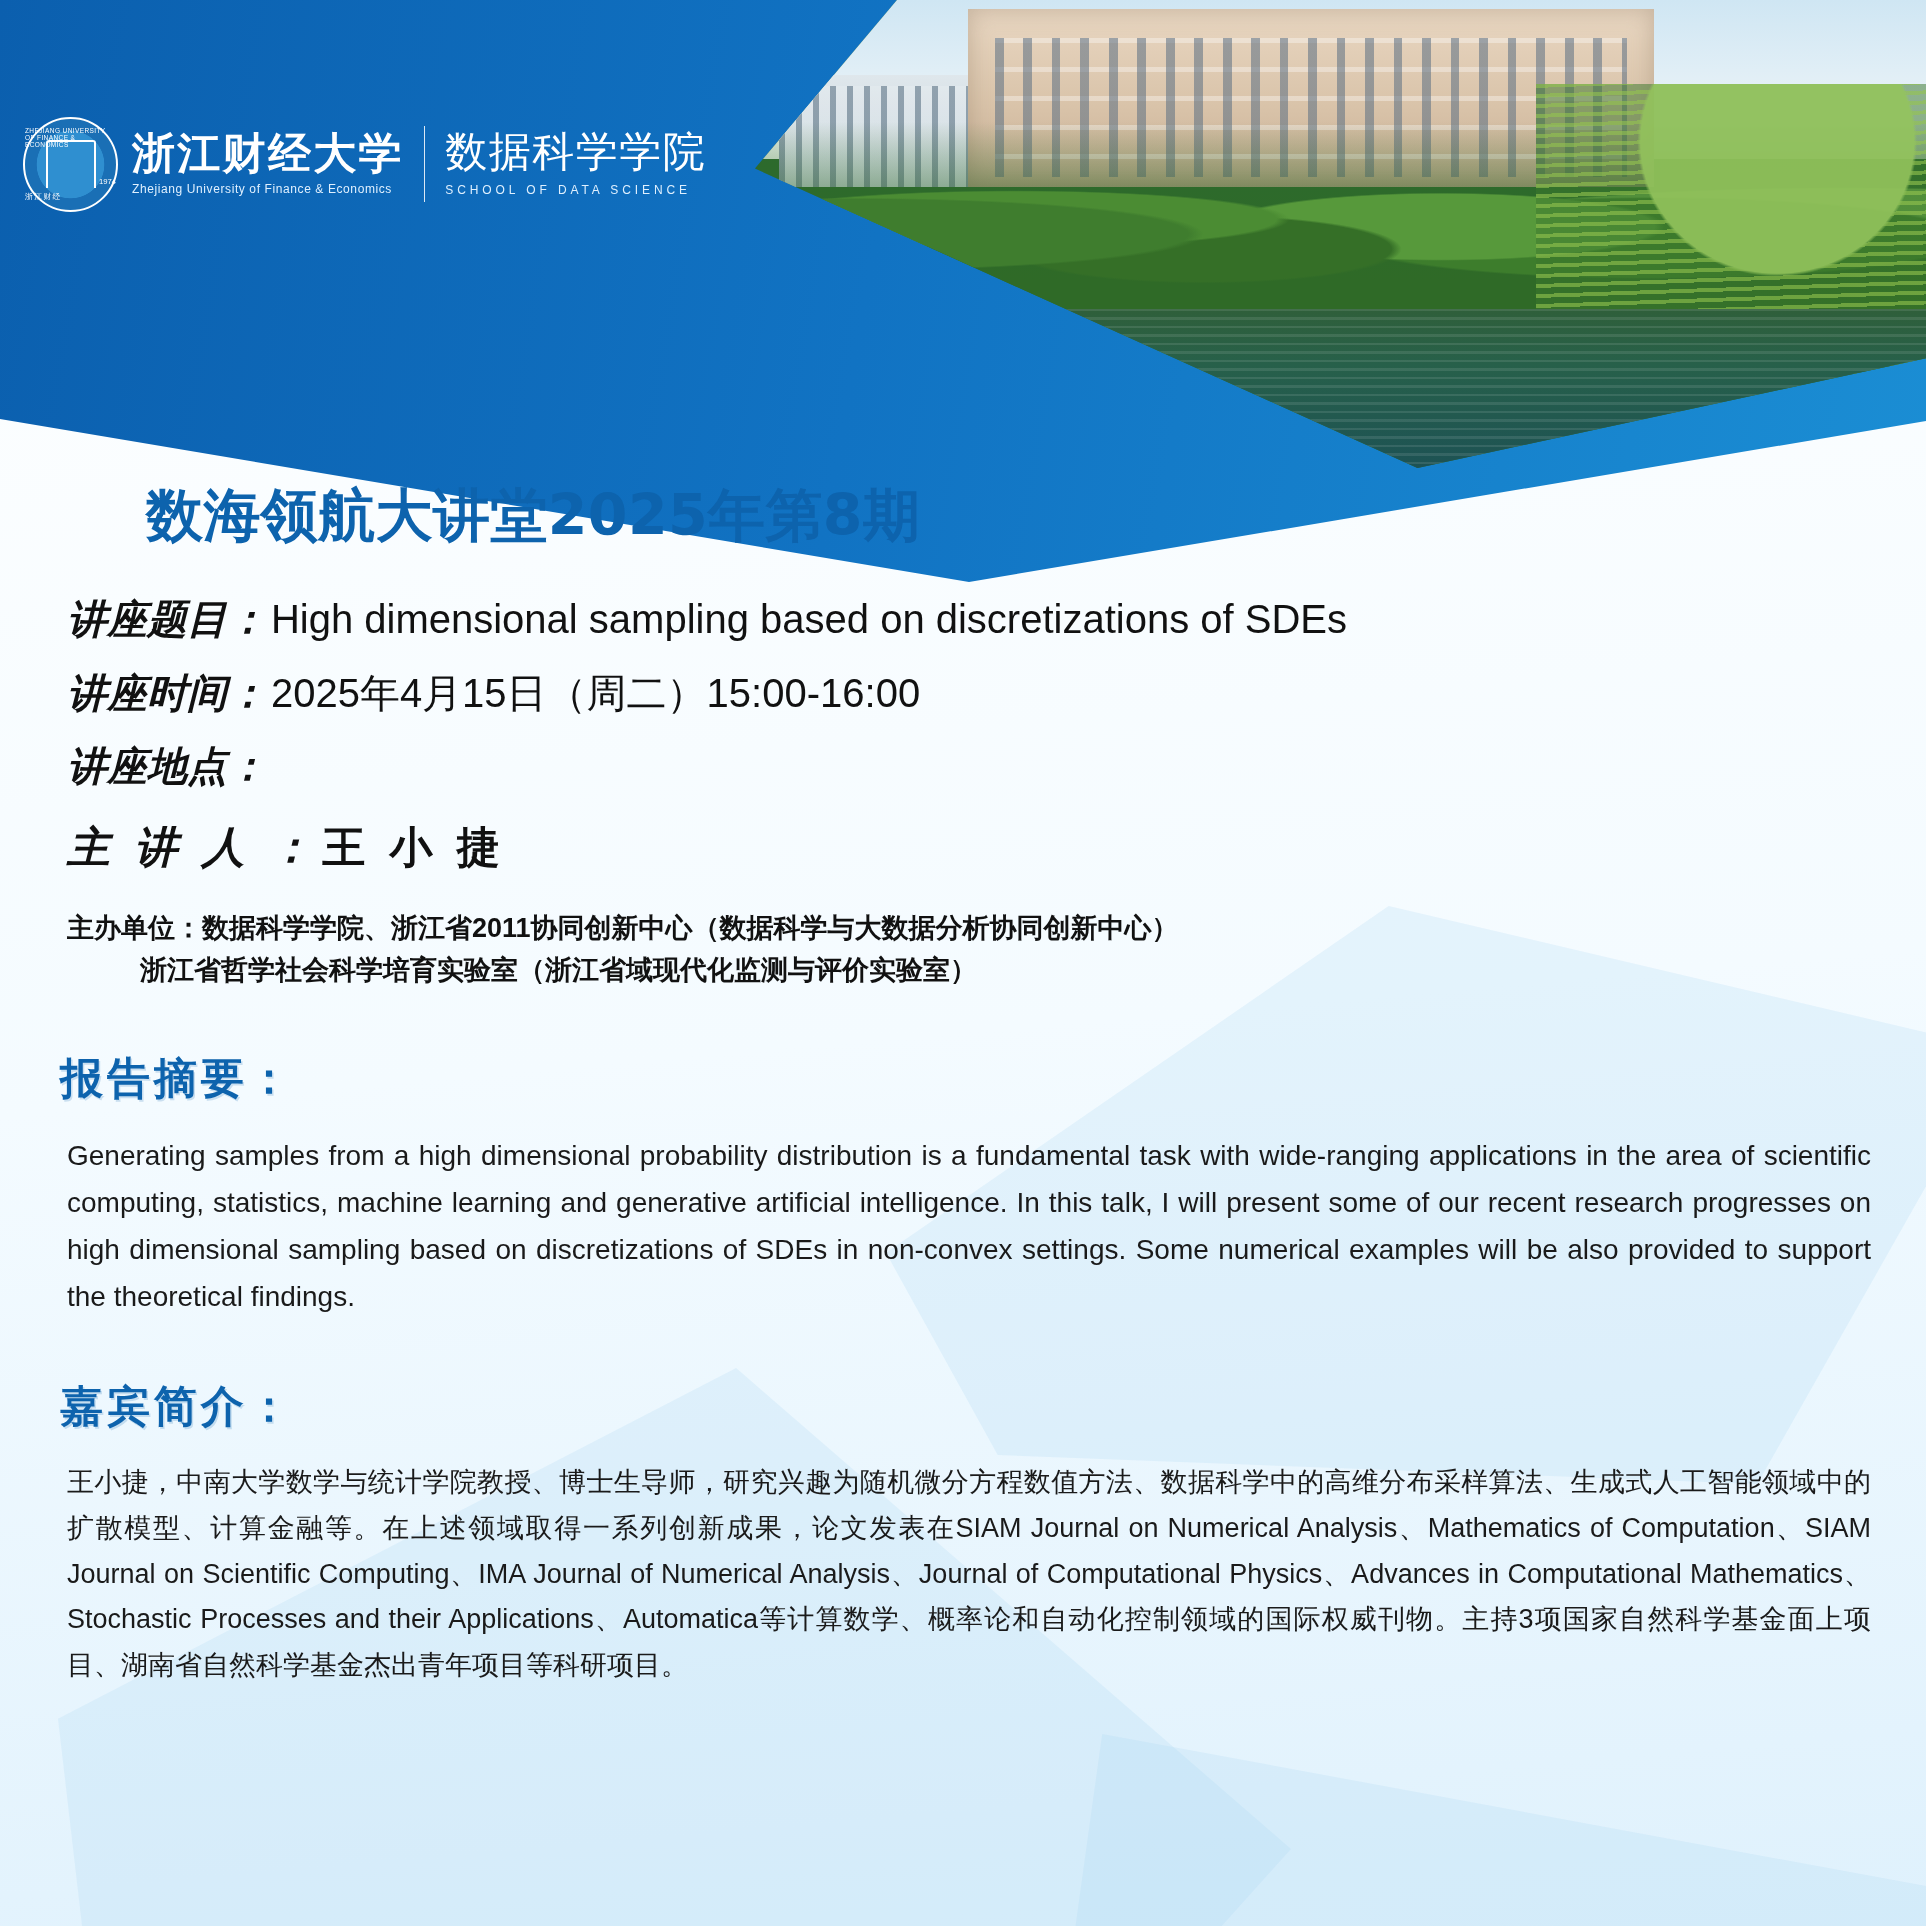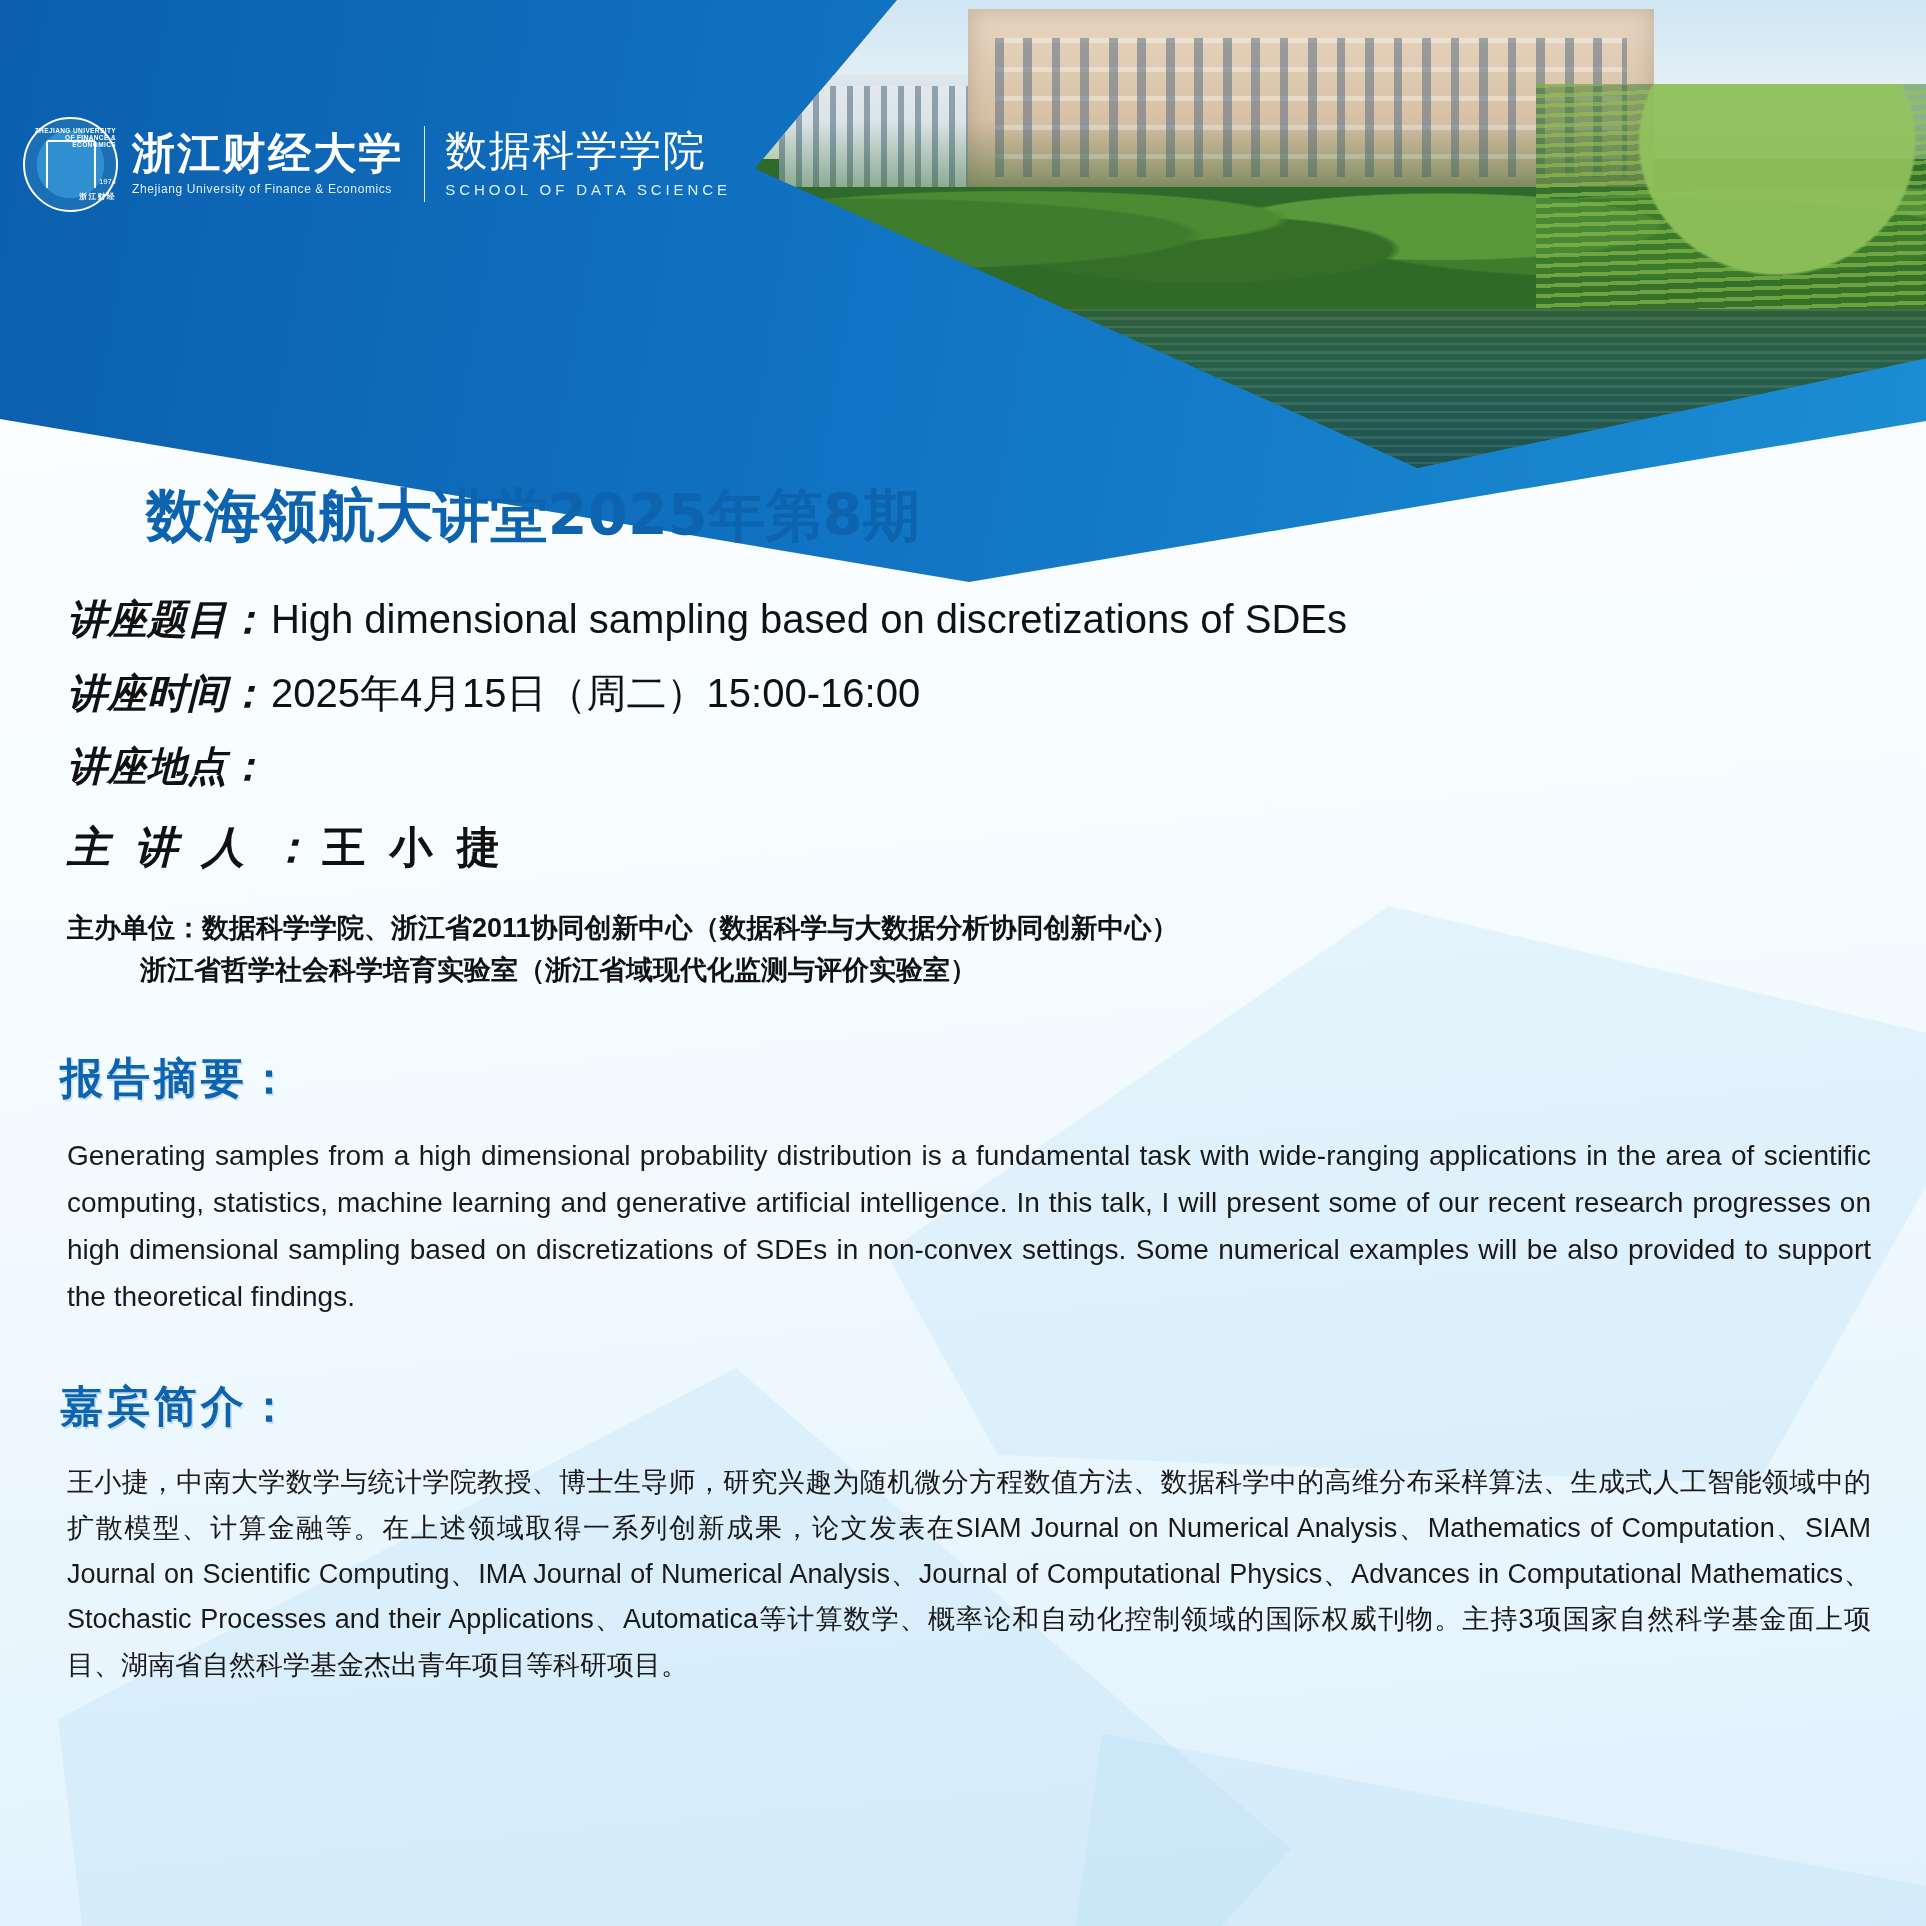--- a/index.html
+++ b/index.html
@@ -138,25 +138,24 @@
     transform: translate(-50%,-50%);
     width: 46px; height: 46px;
     border: 2.7px solid #ffffff;
     border-radius: 3.1px 3.1px 0 0;
     border-bottom: none;
   }
   .logo-seal .seal-txt-top,
   .logo-seal .seal-txt-bot {
     position: absolute;
     left: 0; right: 0;
-    text-align: right;
+    text-align: left;
     color: #fff;
     font-size: 6.5px;
     letter-spacing: 0.4px;
-    font-weight: bold;
   }
   .logo-seal .seal-txt-top { top: 8.5px; }
   .logo-seal .seal-txt-bot { bottom: 7.7px; font-size: 7.7px; letter-spacing: 1.5px; }
   .logo-seal .seal-year {
     position: absolute; left: 0; right: 0; bottom: 24px;
     text-align: right; color: #fff; font-size: 7.7px;
   }
   .logo-cn {
     margin-left: 14px;
     color: #ffffff;
@@ -187,21 +186,21 @@
     font-size: 42px;
     font-weight: 400;
     color: #ffffff;
     letter-spacing: 1.5px;
     line-height: 1;
     font-family: "DejaVu Serif", serif;
     white-space: nowrap;
   }
   .logo-dept .dept-en {
     margin-top: 9.2px;
-    font-size: 15px;
+    font-size: 12px;
     letter-spacing: 3.9px;
     color: #dff0ff;
     white-space: nowrap;
   }
 
   
   .content {
     position: absolute;
     left: 0; top: 478px;
     width: 1938px;

